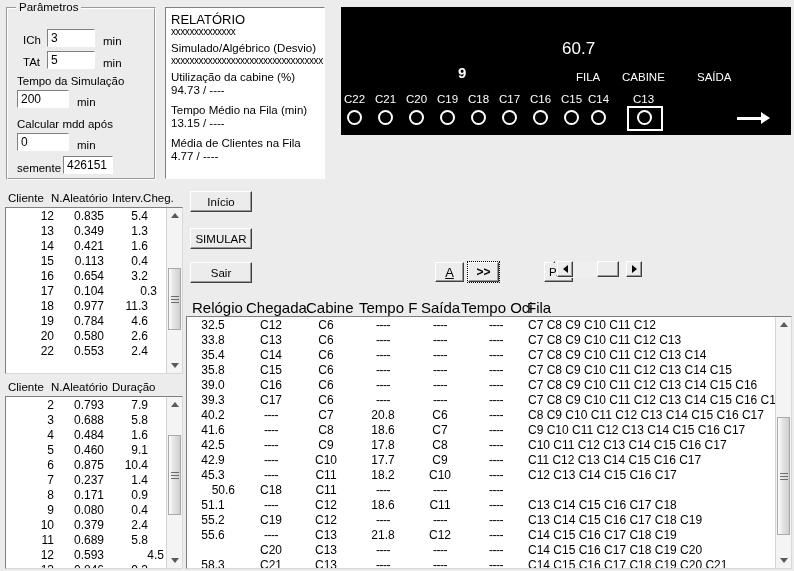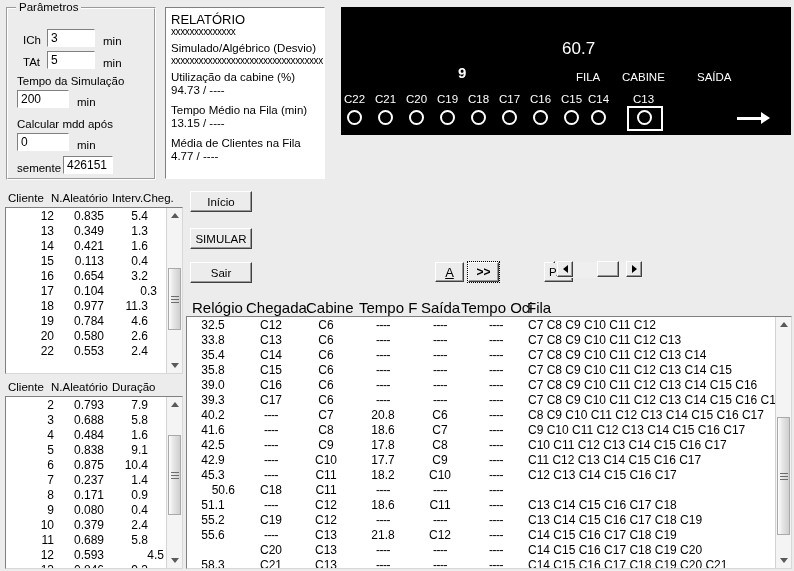--- a/index.html
+++ b/index.html
@@ -416,21 +416,21 @@
             <span style="left: 58px; width: 40px; text-align: right;">0.688</span>
             <span style="left: 108px; width: 34px; text-align: right;">5.8</span>
           </div>
           <div class="gridrow">
             <span style="left: 18px; width: 30px; text-align: right;">4</span>
             <span style="left: 58px; width: 40px; text-align: right;">0.484</span>
             <span style="left: 108px; width: 34px; text-align: right;">1.6</span>
           </div>
           <div class="gridrow">
             <span style="left: 18px; width: 30px; text-align: right;">5</span>
-            <span style="left: 58px; width: 40px; text-align: right;">0.838</span>
+            <span style="left: 58px; width: 40px; text-align: right;">0.460</span>
             <span style="left: 108px; width: 34px; text-align: right;">9.1</span>
           </div>
           <div class="gridrow">
             <span style="left: 18px; width: 30px; text-align: right;">6</span>
             <span style="left: 58px; width: 40px; text-align: right;">0.875</span>
             <span style="left: 108px; width: 34px; text-align: right;">10.4</span>
           </div>
           <div class="gridrow">
             <span style="left: 18px; width: 30px; text-align: right;">7</span>
             <span style="left: 58px; width: 40px; text-align: right;">0.237</span>

